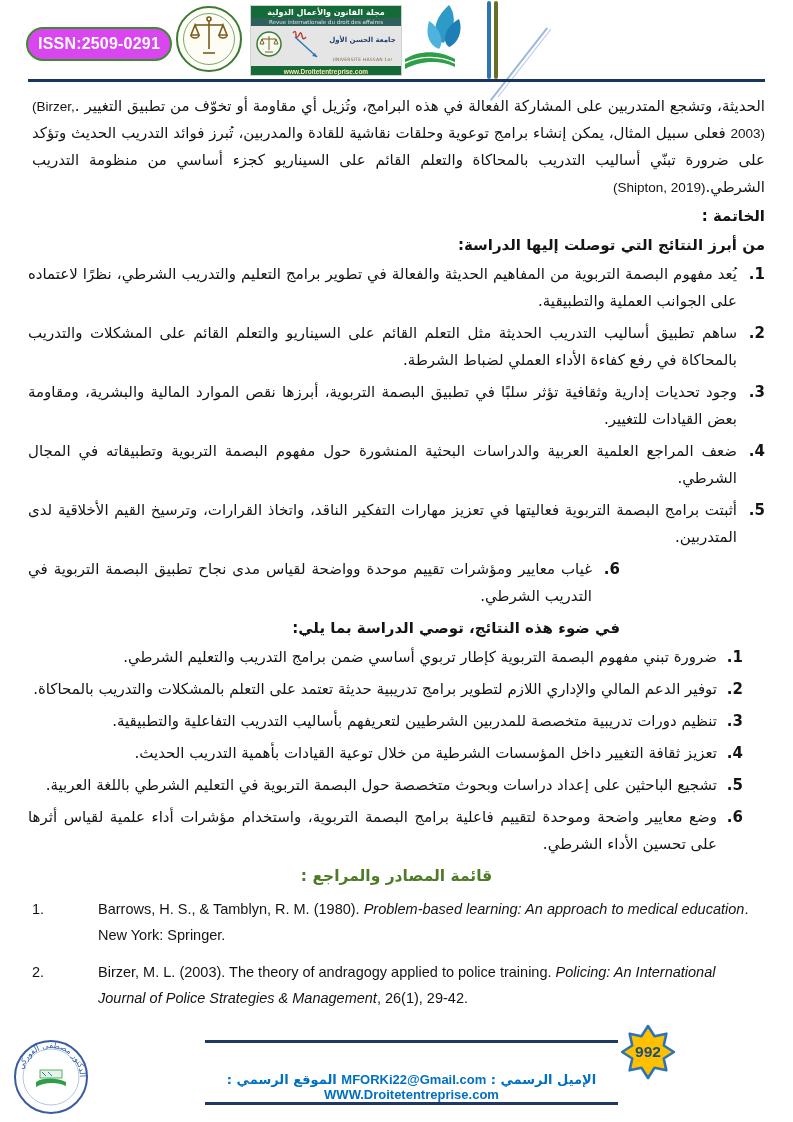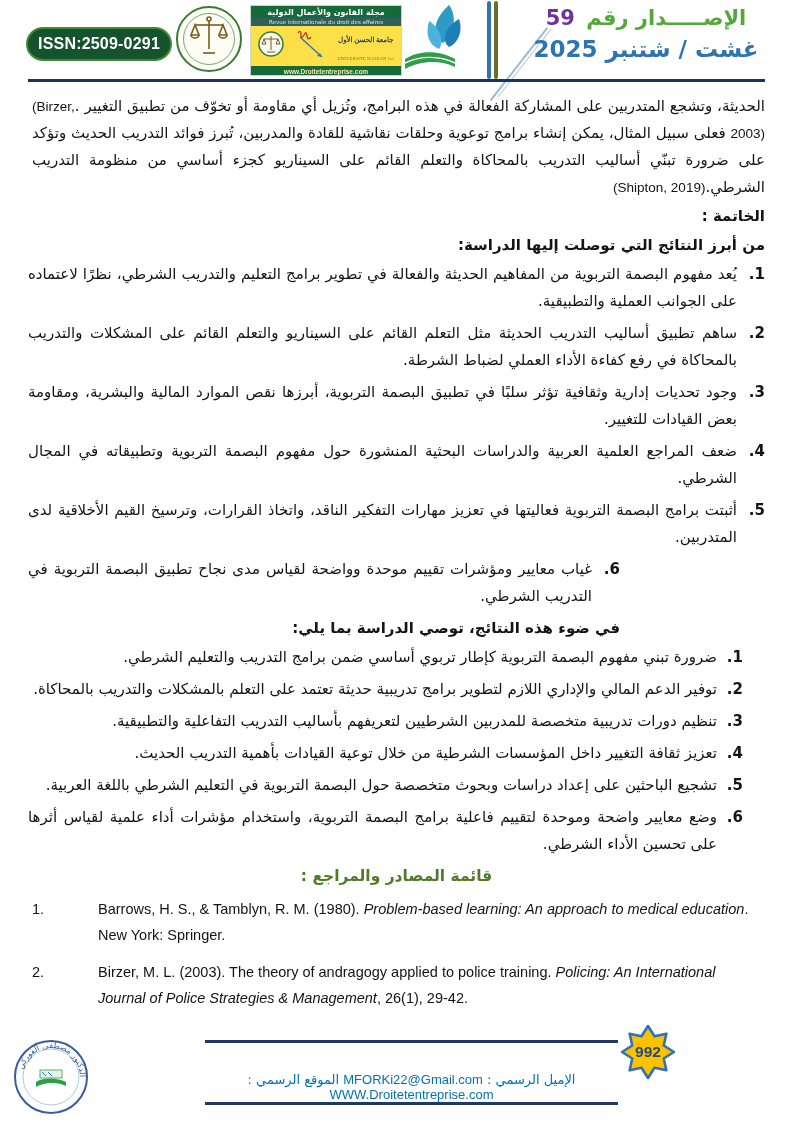--- a/index.html
+++ b/index.html
@@ -6,41 +6,41 @@
   .page {
     position:relative; width:793px; height:1122px; margin:0 auto;
     background:#ffffff; overflow:hidden;
     font-family:"DejaVu Sans", sans-serif;
   }
 
   
   .hdr { position:absolute; top:0; left:0; width:793px; height:80px; }
   .issn {
     position:absolute; left:26px; top:27px; width:142px; height:30px;
-    background:#14532d; border:2px solid #3f8a33; border-radius:17px;
+    background:#d946ef; border:2px solid #3f8a33; border-radius:17px;
     color:#ffffff; font-family:"Liberation Sans", sans-serif; font-weight:bold;
     font-size:16px; line-height:30px; text-align:center; letter-spacing:0.2px;
   }
   .lab-logo {
     position:absolute; left:176px; top:6px; width:66px; height:66px;
     border:2.5px solid #3c7a34; border-radius:50%; background:#fdfdf6;
     box-sizing:border-box; display:flex; align-items:center; justify-content:center;
   }
   .lab-logo .ring {
     position:absolute; inset:5px; border:1px solid #79a86f; border-radius:50%;
   }
   .j-logo {
     position:absolute; left:250px; top:5px; width:152px; height:71px;
-    border:1px solid #c9d6c9; box-sizing:border-box; background:#fde047;
+    border:1px solid #c9d6c9; box-sizing:border-box; background:#e5e5e5;
     display:flex; flex-direction:column; overflow:hidden;
   }
   .j-title { background:#156b38; color:#fff; font-size:8px; font-weight:bold; text-align:center; padding:2px 0 1px; direction:rtl; }
   .j-sub   { background:#2e5f5a; color:#d8e6e2; font-size:5.5px; text-align:center; padding:1px 0; }
   .j-mid   { flex:1; display:flex; align-items:center; justify-content:space-around; padding:1px 2px; }
-  .j-univ  { text-align:center; direction:rtl;font-family:Liberation Serif, serif; }
+  .j-univ  { text-align:center; direction:rtl; }
   .j-univ .ua { font-size:7px; color:#23406e; font-weight:bold; }
   .j-univ .uf { font-size:4.5px; color:#7b6a3a; letter-spacing:0.2px; }
   .j-web   { background:#156b38; color:#ffe9a8; font-size:6.5px; font-weight:bold; text-align:center; padding:2px 0; font-family:"Liberation Sans",sans-serif; }
   .bird { position:absolute; left:399px; top:3px; width:64px; height:74px; }
   .vbar { position:absolute; top:1px; height:78px; width:4px; border-radius:2px; }
   .vbar-blue  { left:487px; background:#2e74b5; }
   .vbar-olive { left:494px; background:#6a6d28; }
   .slash {
     position:absolute; left:518px; top:18px; width:1.5px; height:92px;
     background:#9db8d9; transform:rotate(38deg); transform-origin:center;
@@ -82,21 +82,21 @@
   .stamp { position:absolute; left:12px; top:16px; width:78px; height:78px; }
   .f-rule { position:absolute; left:205px; width:413px; height:2.5px; background:#1f3864; }
   .f-rule-top { top:18px; }
   .f-rule-bot { top:80px; }
   .f-line1 {
     position:absolute; left:205px; top:24px; width:413px; text-align:center; direction:rtl;
     color:#009845; font-weight:bold; font-size:12.5px;
   }
   .f-line2 {
     position:absolute; left:205px; top:50px; width:413px; text-align:center; direction:rtl;
-    color:#0070c0; font-weight:normal; font-size:13px;
+    color:#0070c0; font-weight:bold; font-size:13px;
   }
   .f-line2 .lat { font-family:"Liberation Sans",sans-serif; }
   .badge { position:absolute; left:620px; top:2px; width:56px; height:56px; }
   .badge text { font-family:"Liberation Sans",sans-serif; font-weight:bold; }
 </style>
 </head>
 <body>
 
 <div class="page">
 
@@ -160,27 +160,20 @@
         <path d="M6,56 C22,46 42,48 56,56 L56,64 C42,57 22,57 6,66 Z" fill="#2f9e49"></path>
         <path d="M6,60 C22,52 42,53 56,60" stroke="#ffffff" stroke-width="1.4" fill="none"></path>
       </svg>
     </div>
 
     <div class="vbar vbar-blue"></div>
     <div class="vbar vbar-olive"></div>
     <div class="slash"></div>
     <div class="slash2"></div>
 
-    <div class="issue">
-      <div class="issue-l1">
-        <span>الإصـــــدار رقم</span>
-        <span class="inum">59</span>
-      </div>
-      <div class="issue-l2">غشت / شتنبر 2025</div>
-    </div>
   </header>
 
   <div class="rule"></div>
 
   <main class="main">
 
     <p class="para"><span>الحديثة، وتشجع المتدربين على المشاركة الفعالة في هذه البرامج، وتُزيل أي مقاومة أو تخوّف من تطبيق التغيير .</span><span class="cite" dir="ltr">(Birzer, 2003)</span> <span>فعلى سبيل المثال، يمكن إنشاء برامج توعوية وحلقات نقاشية للقادة والمدربين، تُبرز فوائد التدريب الحديث وتؤكد على ضرورة تبنّي أساليب التدريب بالمحاكاة والتعلم القائم على السيناريو كجزء أساسي من منظومة التدريب الشرطي.</span><span class="cite" dir="ltr">(Shipton, 2019)</span></p>
 
     <div class="h-b">الخاتمة :</div>
 

